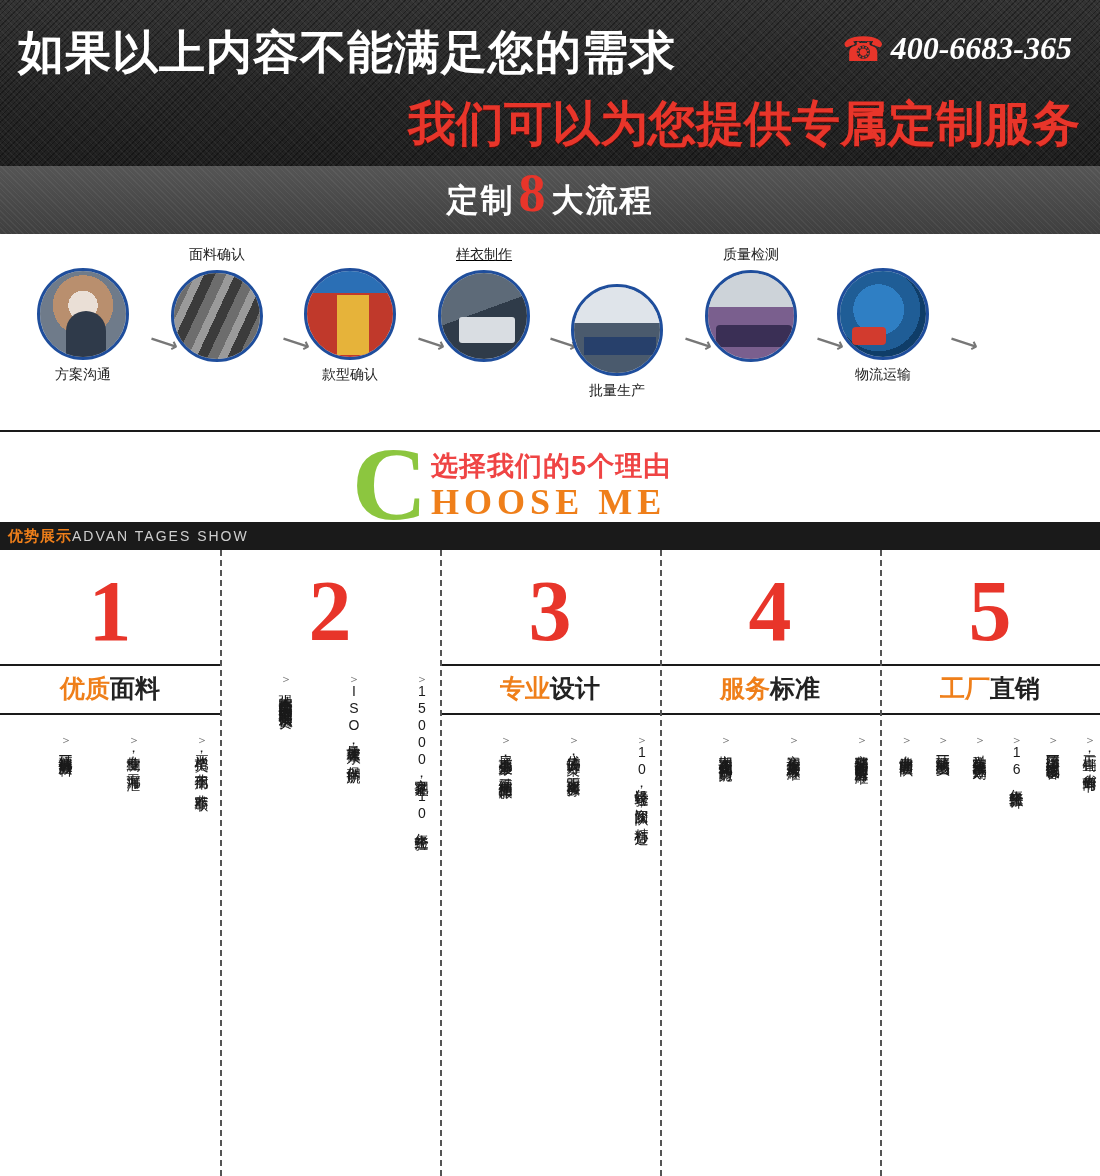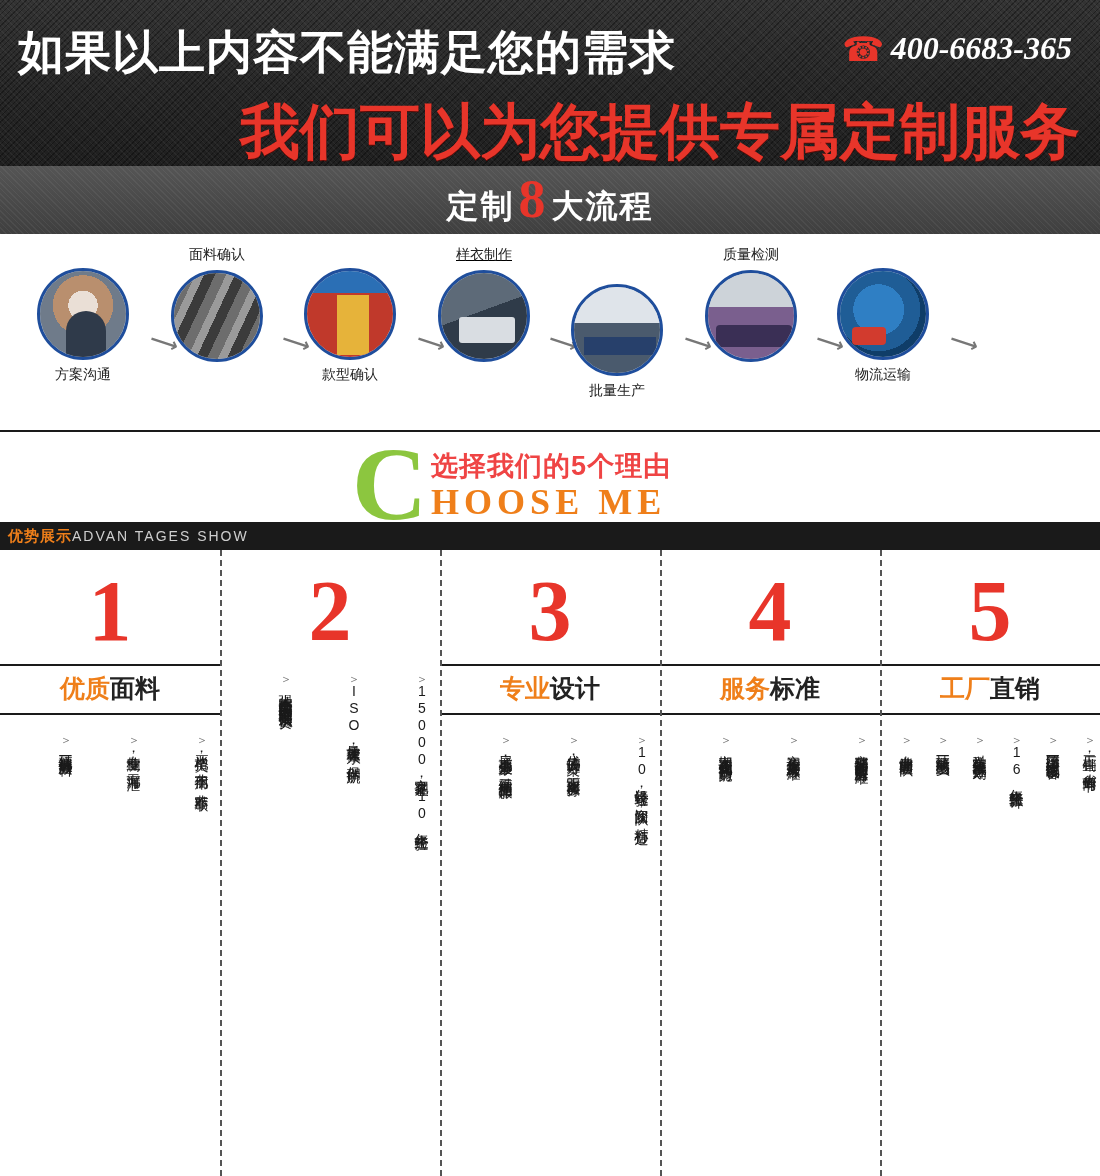--- a/index.html
+++ b/index.html
@@ -53,39 +53,39 @@
     font-family: "Liberation Serif", "DejaVu Serif", serif;
     font-weight: bold;
     font-style: italic;
     font-size: 32px;
     color: #ffffff;
     letter-spacing: 0px;
   }
   .hero-line2 {
     position: absolute;
     right: 20px; top: 92px;
-    font-size: 60px;
+    font-size: 48px;
     font-weight: bold;
     color: #e8352a;
     white-space: nowrap;
     text-shadow: 0 1px 0 #5a0c08;
     text-align: center;
   }
 
   
   .band {
     position: relative;
     width: 1100px;
     height: 68px;
     background-color: #4a4a4a;
     background-image:
       repeating-linear-gradient(45deg, rgba(255,255,255,0.05) 0 1px, rgba(0,0,0,0) 1px 4px),
       linear-gradient(180deg, #555 0%, #3f3f3f 100%);
     display: flex;
-    align-items: center;
+    align-items: flex-start;
     justify-content: center;
   }
   .band-title {
     display: flex;
     align-items: baseline;
     gap: 2px;
     color: #ffffff;
     font-size: 32px;
     font-weight: bold;
     letter-spacing: 2px;

